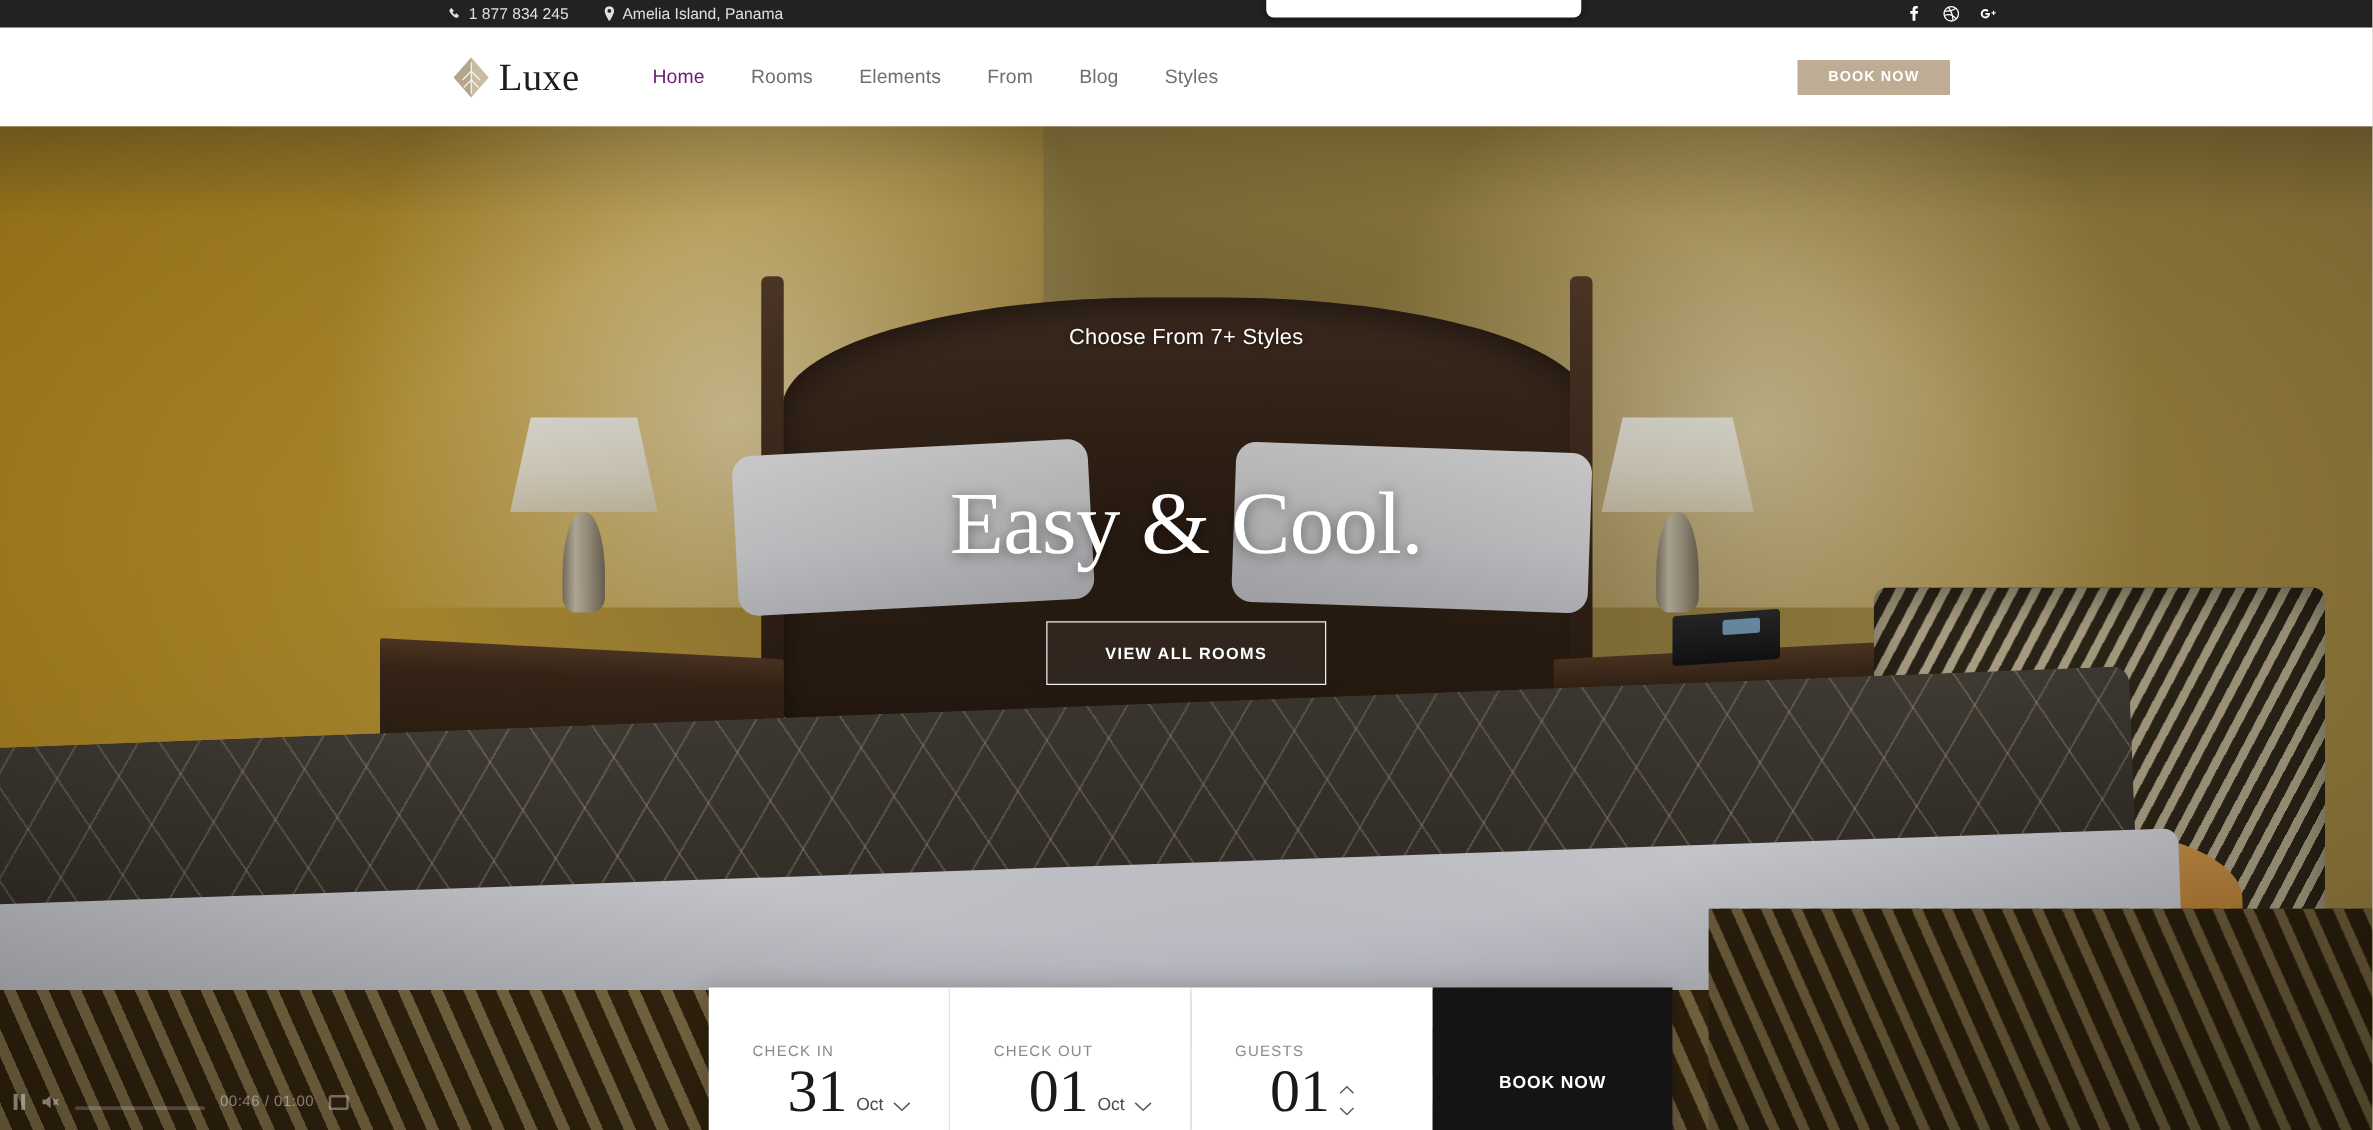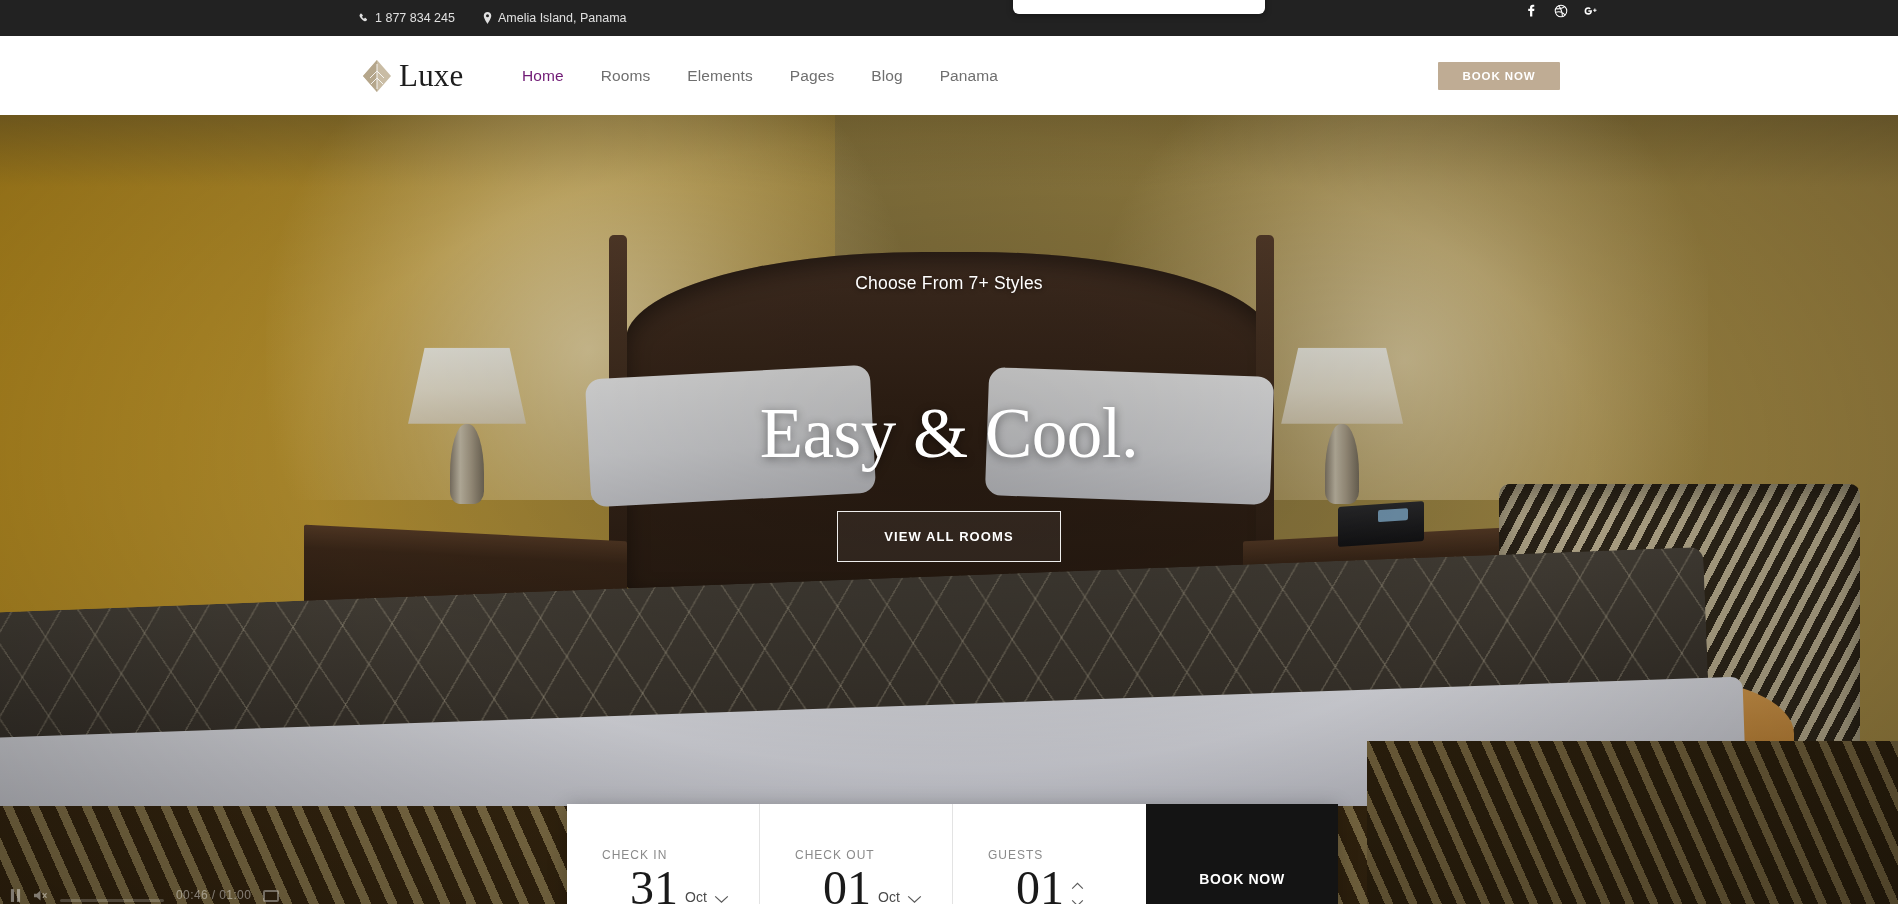--- a/index.html
+++ b/index.html
@@ -9,21 +9,21 @@
     width: 1898px;
     height: 904px;
     overflow: hidden;
     background: #ffffff;
     font-family: "Liberation Sans", sans-serif;
   }
 
   
   .topbar {
     position: relative;
-    height: 36px;
+    height: 22px;
     background: #222222;
     display: flex;
     align-items: center;
     color: #d8d8d8;
     font-size: 12.5px;
     z-index: 40;
   }
   .topbar-left {
     display: flex;
     align-items: center;
@@ -464,23 +464,23 @@
         </g>
       </svg>
     </span>
     <span class="brand-name">Luxe</span>
   </a>
 
   <nav class="nav">
     <a class="nav-item active">Home</a>
     <a class="nav-item">Rooms</a>
     <a class="nav-item">Elements</a>
-    <a class="nav-item">Pages</a>
+    <a class="nav-item">From</a>
     <a class="nav-item">Blog</a>
-    <a class="nav-item">Panama</a>
+    <a class="nav-item">Styles</a>
   </nav>
 
   <button class="book-now-top">BOOK NOW</button>
 </div>
 
 <div class="hero">
 
   <div class="room">
     <div class="wall-left"></div>
     <div class="wall-right"></div>

